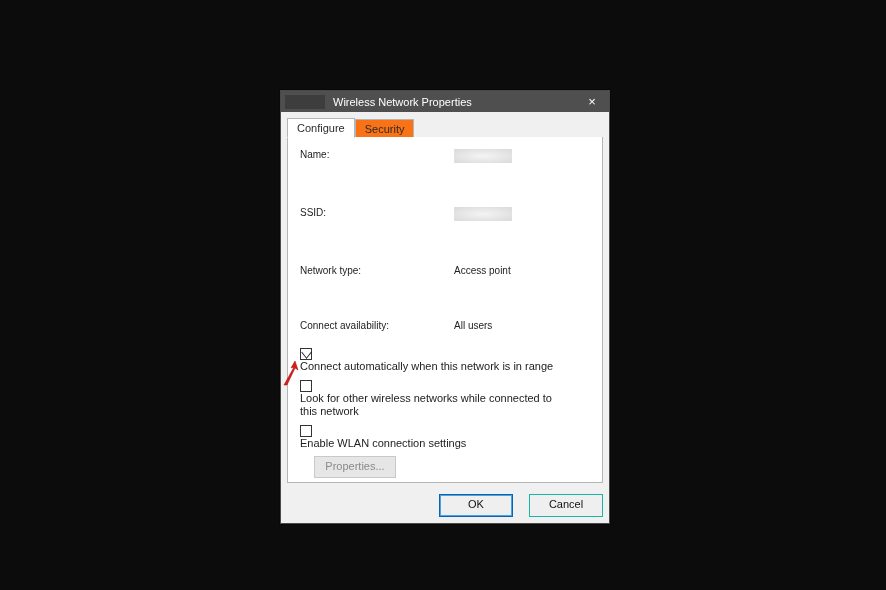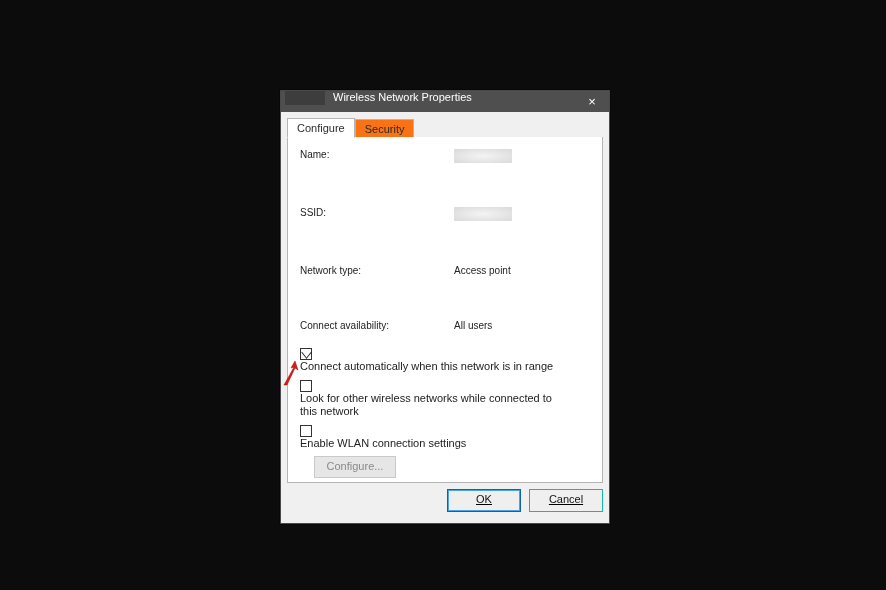--- a/index.html
+++ b/index.html
@@ -21,21 +21,21 @@
     height: 432px;
     background: #f0f0f0;
     border: 1px solid #4a4a4a;
     box-shadow: 0 0 0 1px rgba(0,0,0,0.3);
   }
   .titlebar {
     height: 21px;
     background: #4f4f4f;
     color: #fff;
     display: flex;
-    align-items: flex-start;
+    align-items: center;
     position: relative;
     font-size: 11px;
   }
   .titlebar .sysicon {
     width: 40px;
     height: 14px;
     margin-left: 4px;
     background: #3d3d3d;
   }
   .titlebar .title {
@@ -162,23 +162,22 @@
     font-size: 11px;
     line-height: 18px;
     text-align: center;
   }
   .buttonbar {
     position: absolute;
     right: 0;
     bottom: 0;
     height: 28px;
     display: flex;
-    align-items: flex-start;
-    gap: 8px;
-    text-decoration: underline;
+    align-items: flex-end;
+    gap: 16px;
   }
   .btn {
     width: 72px;
     height: 21px;
     background: #efefef;
     border: 1px solid #14b8a6;
     font-size: 11px;
     text-align: center;
     line-height: 19px;
     color: #111;
@@ -247,21 +246,21 @@
         <div class="chklabel">Look for other wireless networks while connected to this network</div>
       </div>
 
 
       <div class="chkrow">
         <div class="chkbox"></div>
         <div class="chklabel">Enable WLAN connection settings</div>
       </div>
 
       <div class="configure-btn">
-        <span>Configure...</span>
+        <span>Properties...</span>
       </div>
 
       <svg class="arrow" viewBox="0 0 24 28">
         <path d="M4 26 L14 8 L11 9 L15 2 L18 11 L15 9 L7 26 Z" fill="#d21f1f" stroke="#a00" stroke-width="0.5"></path>
       </svg>
 
     </div>
 
     <div class="buttonbar">
       <div class="btn default">

